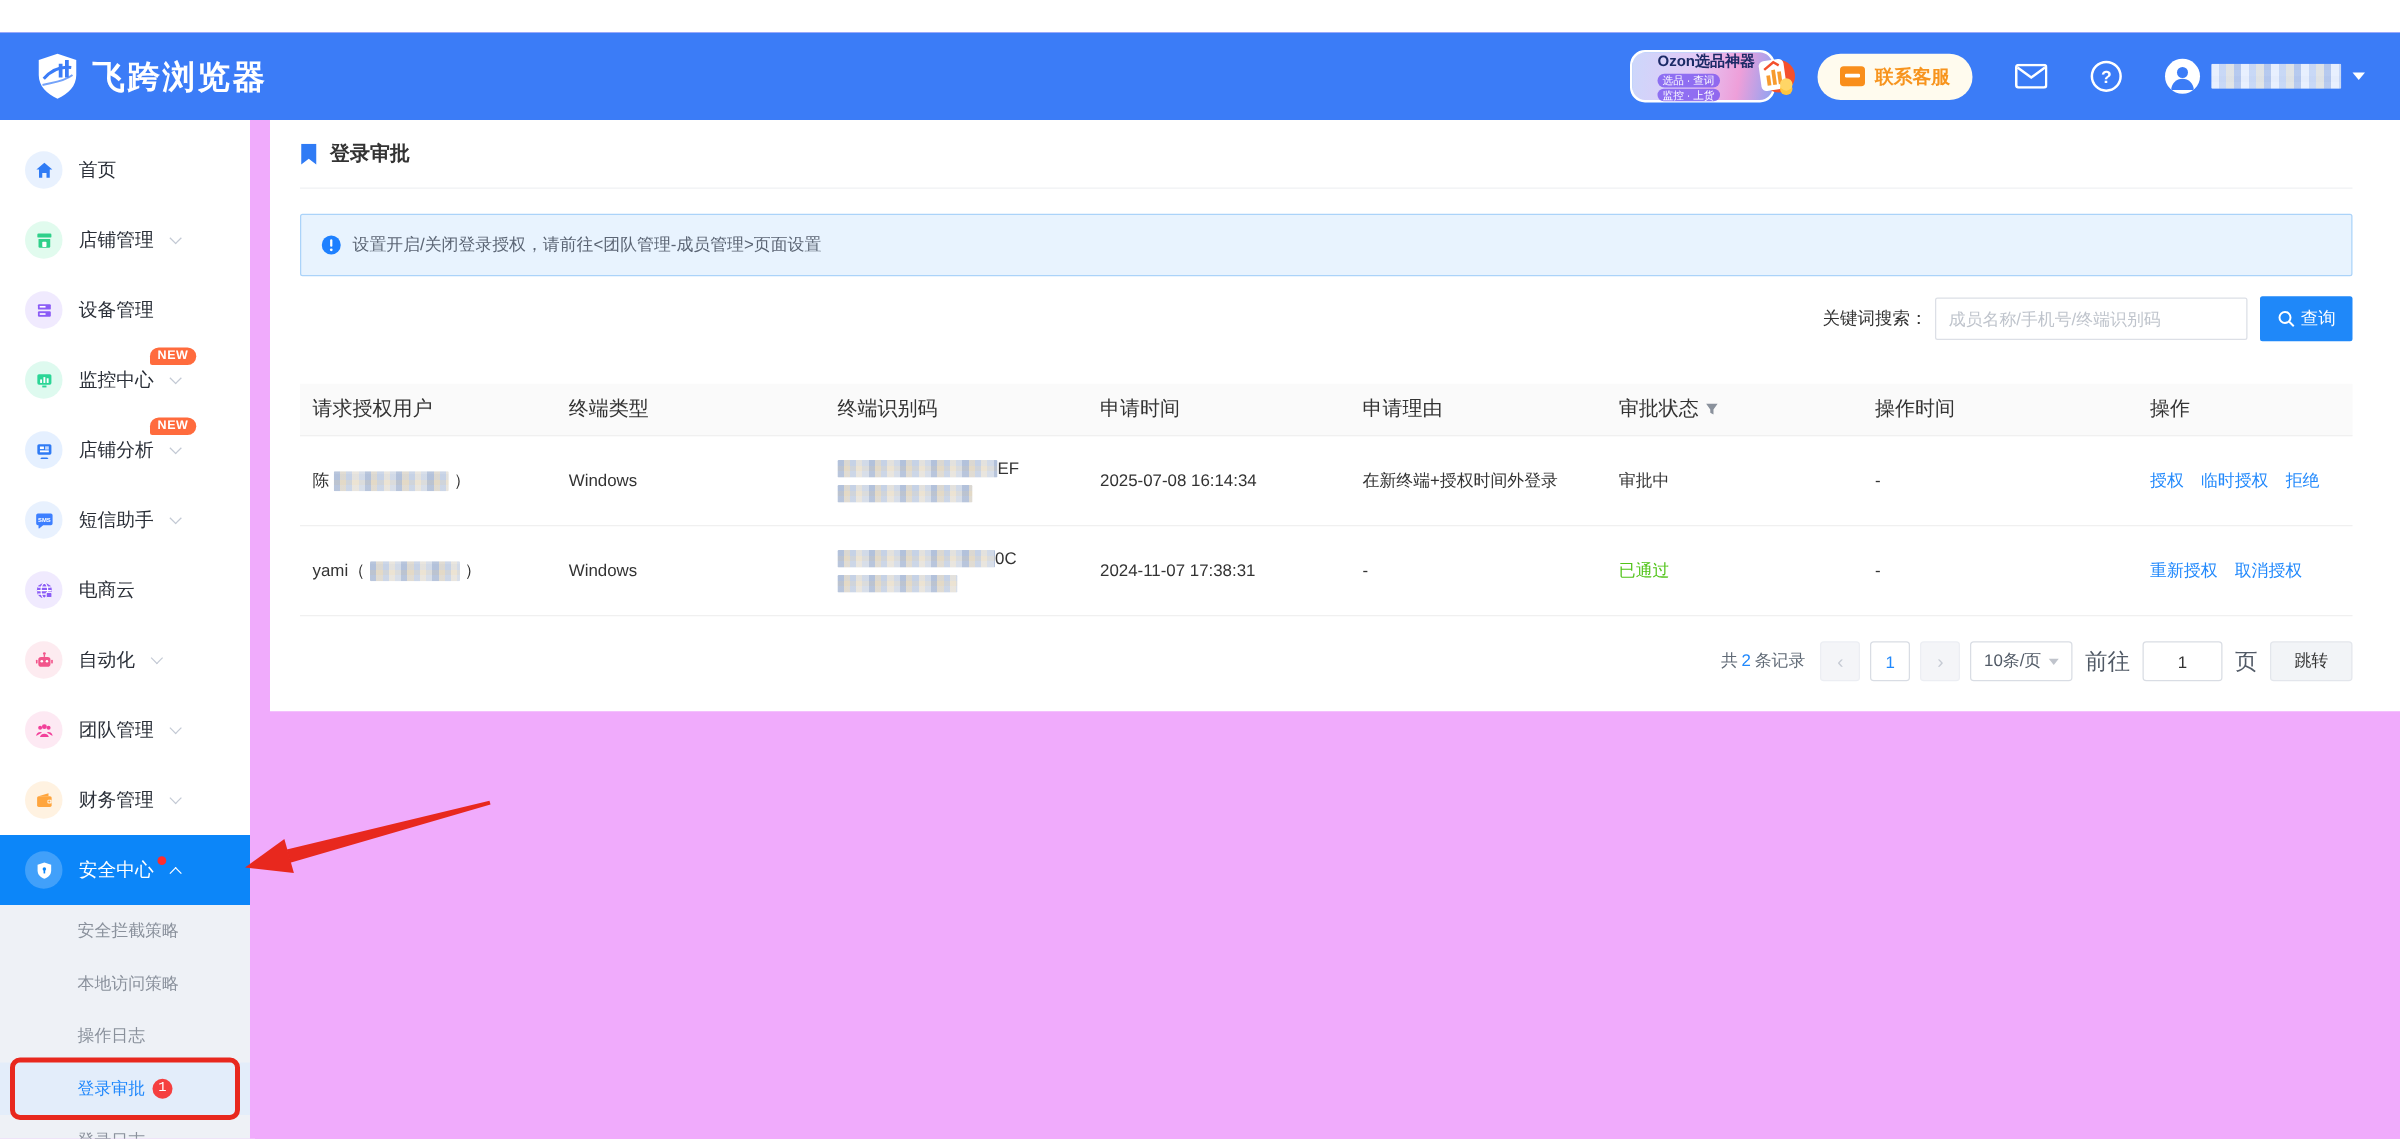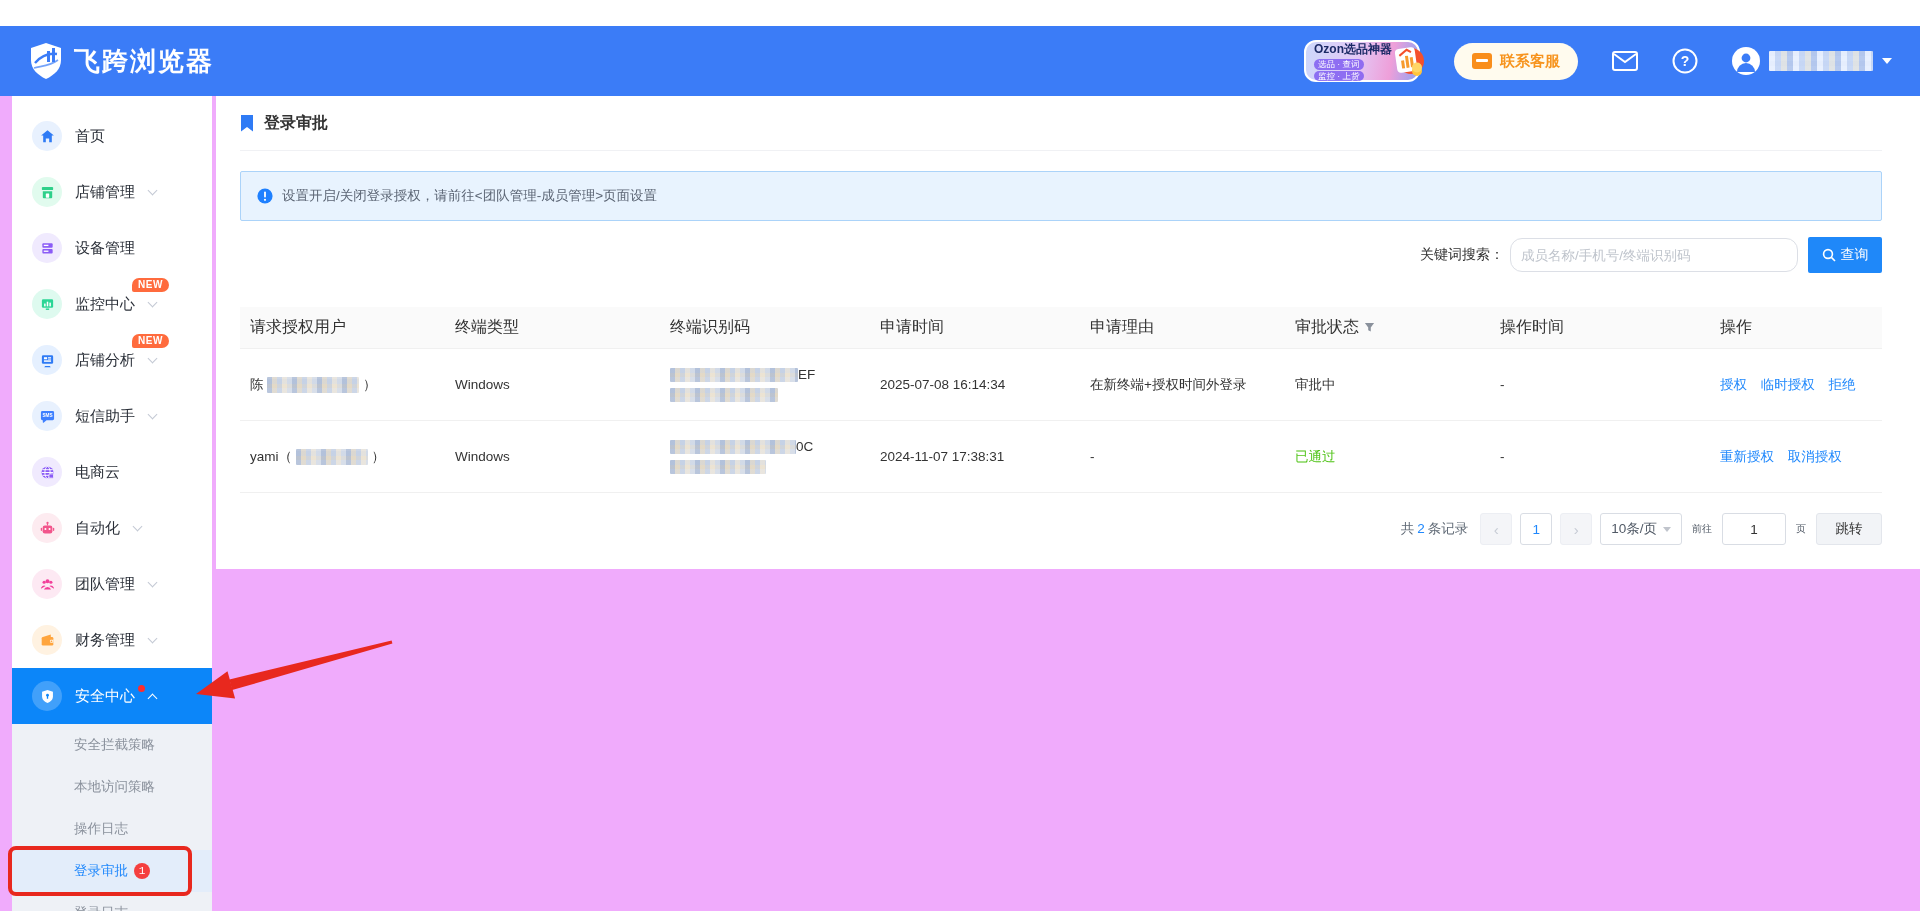--- a/index.html
+++ b/index.html
@@ -9,21 +9,21 @@
 
   
   .hdr { position:absolute; left:0; top:0; width:1920px; height:70px;
     background:#3b7cf7; display:flex; align-items:center; padding:0 28px; z-index:5; }
   .brand { display:flex; align-items:center; gap:10px; }
   .brand-name { color:#fff; font-size:26px; font-weight:bold; letter-spacing:2px; }
   .hdr-right { margin-left:auto; display:flex; align-items:center; gap:34px; }
 
   .ozon { width:116px; height:42px; border:2px solid #fff; border-radius:12px;
     background:linear-gradient(100deg,#ccd7fb 0%,#e3c9f6 45%,#ee9fd9 75%,#8fa3f2 100%);
-    display:flex; align-items:center; padding:3px 4px 3px 8px; cursor:pointer; }
+    display:flex; align-items:center; padding:3px 4px 3px 20px; cursor:pointer; }
   .ozon-txt { display:flex; flex-direction:column; gap:1px; }
   .ozon-title { font-size:12px; font-weight:bold; color:#1c2a66; white-space:nowrap; }
   .ozon-tag { font-size:8.5px; color:#fff; background:rgba(122,86,240,.8);
     border-radius:6px; padding:0 4px; line-height:10.5px; width:max-content; }
   .ozon-ic { width:30px; height:34px; margin-left:2px; position:relative; flex:none; }
 
   .contact { height:37px; background:#fffbee; border-radius:19px; display:flex;
     align-items:center; gap:8px; padding:0 18px; cursor:pointer; }
   .contact-ic { width:20px; height:16px; background:#f98e1b; border-radius:3px; position:relative; }
   .contact-ic::after { content:""; position:absolute; left:4px; top:6px; width:12px; height:3px;
@@ -44,21 +44,21 @@
       repeating-linear-gradient(90deg, rgba(150,170,205,.55) 0 5px, rgba(222,210,188,.55) 5px 10px,
         rgba(182,198,224,.5) 10px 15px, rgba(238,228,210,.55) 15px 20px, rgba(205,214,228,.5) 20px 25px),
       repeating-linear-gradient(0deg, #e3e7ee 0 5px, #e9e2d4 5px 9px, #d6deeb 9px 14px); }
   .mosaic-light { display:inline-block; vertical-align:middle; border-radius:1px;
     background:
       repeating-linear-gradient(90deg, rgba(255,255,255,.75) 0 6px, rgba(210,222,245,.8) 6px 12px,
         rgba(240,236,225,.8) 12px 18px, rgba(190,205,235,.7) 18px 24px),
       repeating-linear-gradient(0deg, rgba(235,240,250,.6) 0 5px, rgba(215,222,240,.6) 5px 10px); }
 
   
-  .side { position:absolute; left:12px; top:70px; width:200px; height:751px; background:#fff; z-index:2; }
+  .side { position:absolute; left:0; top:70px; width:200px; height:751px; background:#fff; z-index:2; }
   .nav { padding-top:12px; }
   .nav-item { height:56px; display:flex; align-items:center; padding-left:20px; cursor:pointer; position:relative; }
   .nav-ic { width:30px; height:30px; border-radius:50%; display:flex; align-items:center;
     justify-content:center; margin-right:13px; flex:none; }
   .nav-label { font-size:15px; color:#2a2f38; position:relative; }
   .chev { width:7px; height:7px; border-right:1.8px solid #c3c9d4; border-bottom:1.8px solid #c3c9d4;
     transform:rotate(45deg); margin-left:14px; margin-top:-3px; }
   .new-badge { position:absolute; left:120px; top:2px; background:#ff6b3d; color:#fff;
     font-size:10px; font-weight:bold; padding:1px 6px 2px; border-radius:7px 7px 7px 2px; letter-spacing:.5px; }
   .nav-item.sel { background:#0c86f9; }
@@ -77,21 +77,21 @@
   
   .main { position:absolute; left:216px; top:70px; width:1704px; height:473px; background:#fff;
     padding:0 38px 0 24px; }
   .title-row { height:55px; display:flex; align-items:center; gap:10px; border-bottom:1px solid #f0f1f4; }
   .page-title { font-size:16px; color:#333; font-weight:bold; }
   .alert { margin-top:20px; height:50px; background:#e8f3fe; border:1px solid #abd3f9;
     border-radius:2px; display:flex; align-items:center; gap:9px; padding:0 16px; }
   .alert-txt { font-size:13.5px; color:#5b6574; }
   .search-row { margin-top:16px; height:36px; display:flex; align-items:center; justify-content:flex-end; }
   .search-label { font-size:14px; color:#333; margin-right:6px; }
-  .search-input { width:288px; height:34px; border:1px solid #dcdfe6; border-radius:12px;
+  .search-input { width:250px; height:34px; border:1px solid #dcdfe6; border-radius:2px;
     padding:0 10px; font-size:13.5px; color:#333; outline:none; }
   .search-input::placeholder { color:#bfc4cc; }
   .btn-query { width:74px; height:36px; margin-left:10px; background:#1f88f9; border:none;
     border-radius:2px; color:#fff; font-size:14px; display:flex; align-items:center;
     justify-content:center; gap:5px; cursor:pointer; }
 
   .tbl { margin-top:34px; }
   .tr { display:flex; align-items:center; }
   .thead { background:#fafafa; height:42px; border-bottom:1px solid #f0f0f0; }
   .th { font-size:16px; color:#333; font-weight:500; display:flex; align-items:center; gap:5px; }
@@ -106,21 +106,21 @@
   .pager { margin-top:20px; display:flex; align-items:center; justify-content:flex-end; gap:8px; }
   .pg-total { font-size:13.5px; color:#606a76; margin-right:4px; }
   .pg-total b { color:#2088fc; font-weight:normal; padding:0 3px; }
   .pg-btn { width:32px; height:32px; background:#f4f5f8; border:1px solid #eceef3; border-radius:3px;
     display:flex; align-items:center; justify-content:center; color:#c6cbd4; font-size:15px; cursor:pointer; }
   .pg-num { width:32px; height:32px; background:#fff; border:1px solid #d9dde4; border-radius:3px;
     display:flex; align-items:center; justify-content:center; color:#2088fc; font-size:13.5px; cursor:pointer; }
   .pg-size { height:32px; background:#fff; border:1px solid #d9dde4; border-radius:3px;
     display:flex; align-items:center; gap:6px; padding:0 10px; font-size:13.5px; color:#515a66; cursor:pointer; }
   .mini-caret { width:0; height:0; border:4px solid transparent; border-top:5px solid #c0c4cc; margin-top:4px; }
-  .pg-label { font-size:10px; color:#515a66; margin:0 2px; }
+  .pg-label { font-size:18px; color:#515a66; margin:0 2px; }
   .pg-input { width:64px; height:32px; border:1px solid #d9dde4; border-radius:3px; text-align:center;
     font-size:13.5px; color:#333; outline:none; }
   .btn-jump { width:66px; height:32px; background:#f2f4f7; border:1px solid #e3e6ec; border-radius:3px;
     font-size:13.5px; color:#333; cursor:pointer; }
 
   
   .anno-box { position:absolute; left:8px; top:820px; width:184px; height:50px;
     border:4px solid #e8281e; border-radius:8px; z-index:9; pointer-events:none; }
   .anno-arrow { position:absolute; left:0; top:0; z-index:9; pointer-events:none; }
 </style>

